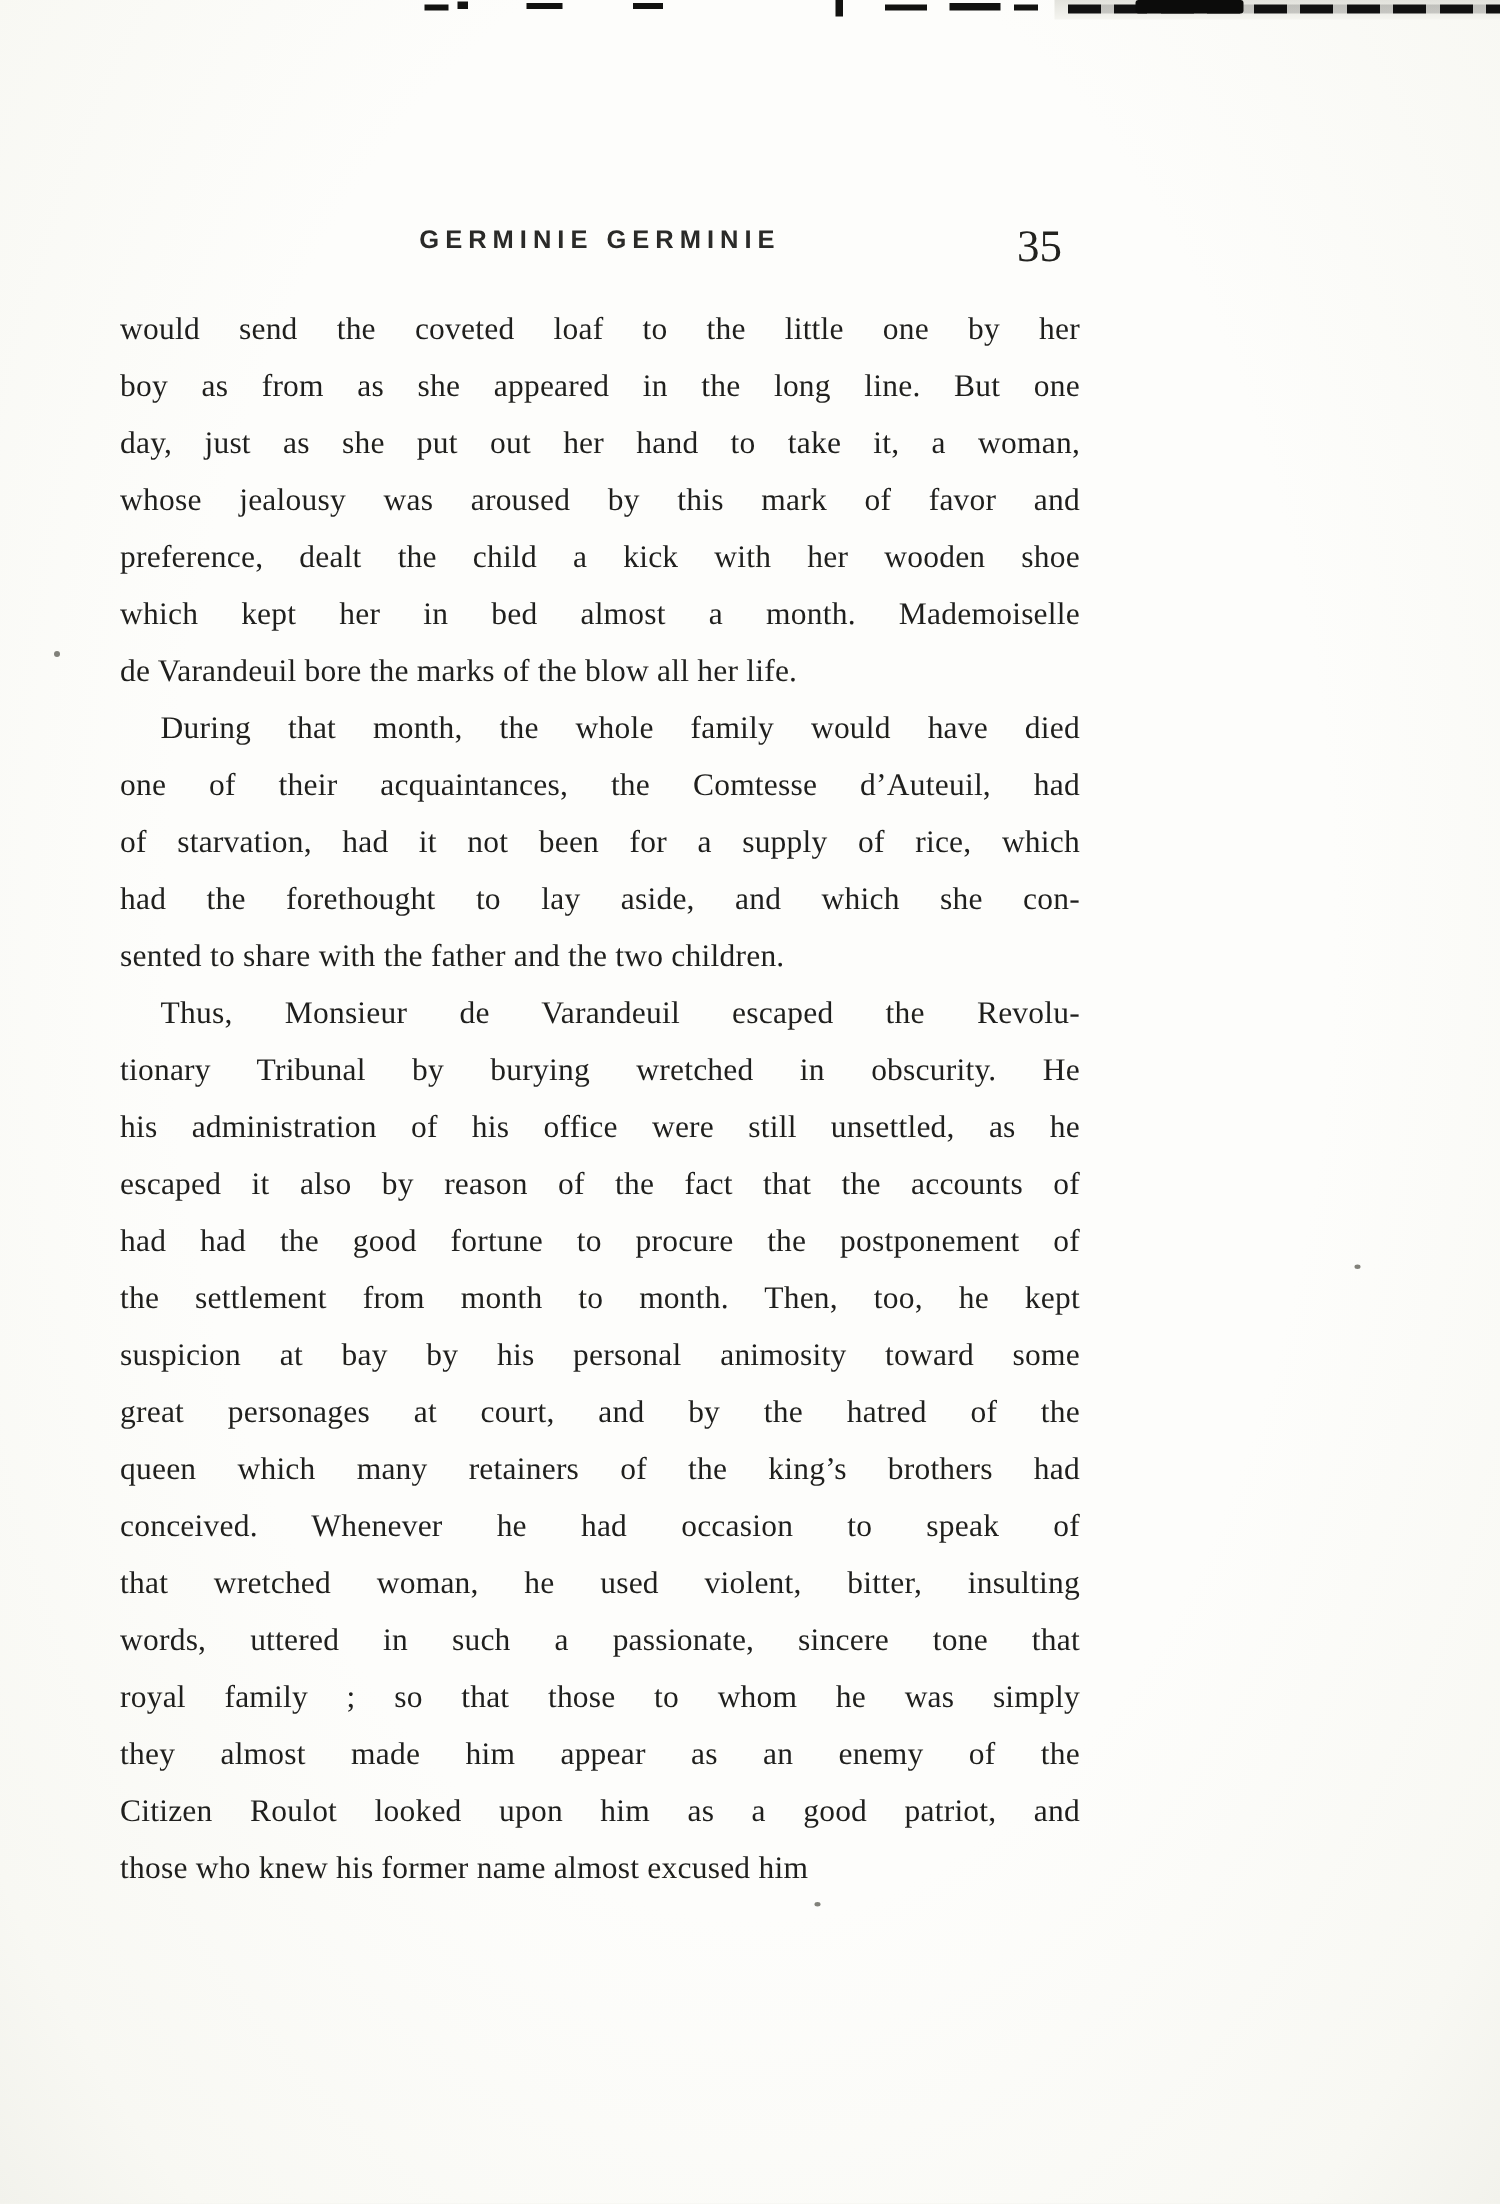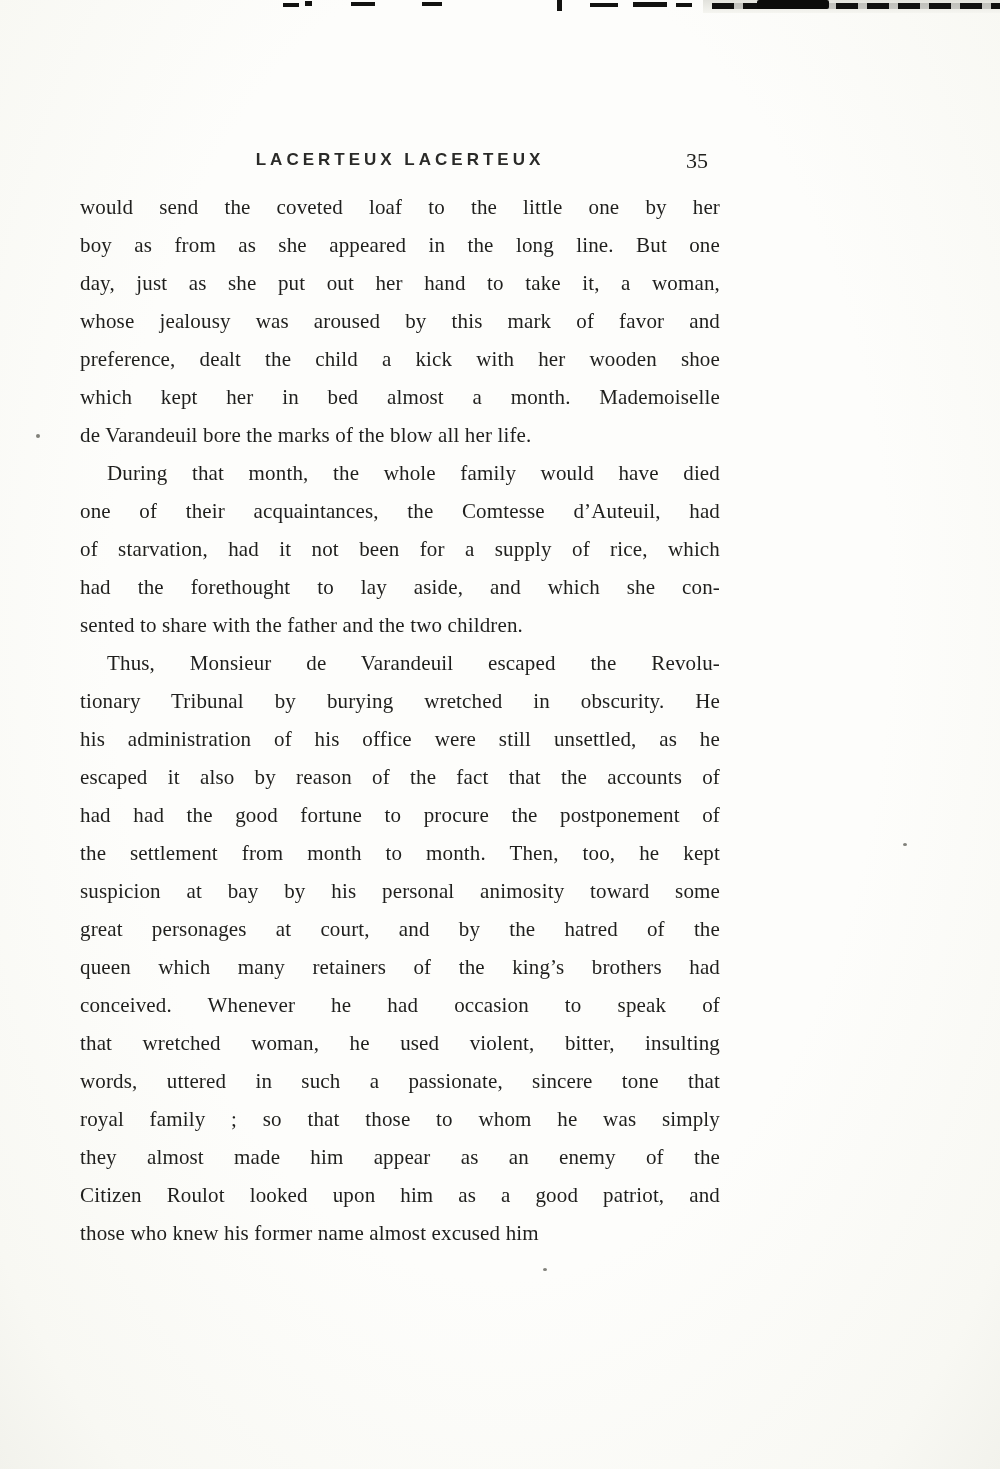--- a/index.html
+++ b/index.html
@@ -32,28 +32,28 @@
     font-size: 17px;
     font-weight: 600;
     letter-spacing: 4px;
     color: #2a2a28;
   }
   .page-number {
     position: absolute;
     right: 12px;
     top: -2px;
     font-family: "Liberation Serif", "DejaVu Serif", serif;
-    font-size: 22px;
+    font-size: 30px;
     color: #22221f;
   }
 
   
   .body-text {
     position: absolute;
-    top: 188px;
+    top: 200px;
     left: 80px;
     width: 640px;
     font-family: "Liberation Serif", "DejaVu Serif", serif;
     font-size: 21px;
     line-height: 38px;
     color: #1f1f1d;
     letter-spacing: 0.15px;
   }
   .line {
     text-align: justify;
@@ -108,21 +108,21 @@
     <div class="artifact" style="left:590px;top:3px;width:28px;height:4px;"></div>
     <div class="artifact" style="left:633px;top:2px;width:34px;height:5px;"></div>
     <div class="artifact" style="left:676px;top:3px;width:16px;height:4px;"></div>
   </div>
 
   <div class="speck" style="left:36px;top:434px;width:4px;height:4px;"></div>
   <div class="speck" style="left:903px;top:843px;width:4px;height:3px;"></div>
   <div class="speck" style="left:543px;top:1268px;width:4px;height:3px;"></div>
 
   <div class="header">
-    <div class="running-title">LACERTEUX LACERTEUX</div>
+    <div class="running-title">GERMINIE GERMINIE</div>
     <div class="page-number">35</div>
   </div>
 
   <div class="body-text">
       <div class="paragraph">
         <div class="line">would send the coveted loaf to the little one by her</div>
         <div class="line">boy as from as she appeared in the long line.  But one</div>
         <div class="line">day, just as she put out her hand to take it, a woman,</div>
         <div class="line">whose jealousy was aroused by this mark of favor and</div>
         <div class="line">preference, dealt the child a kick with her wooden shoe</div>

